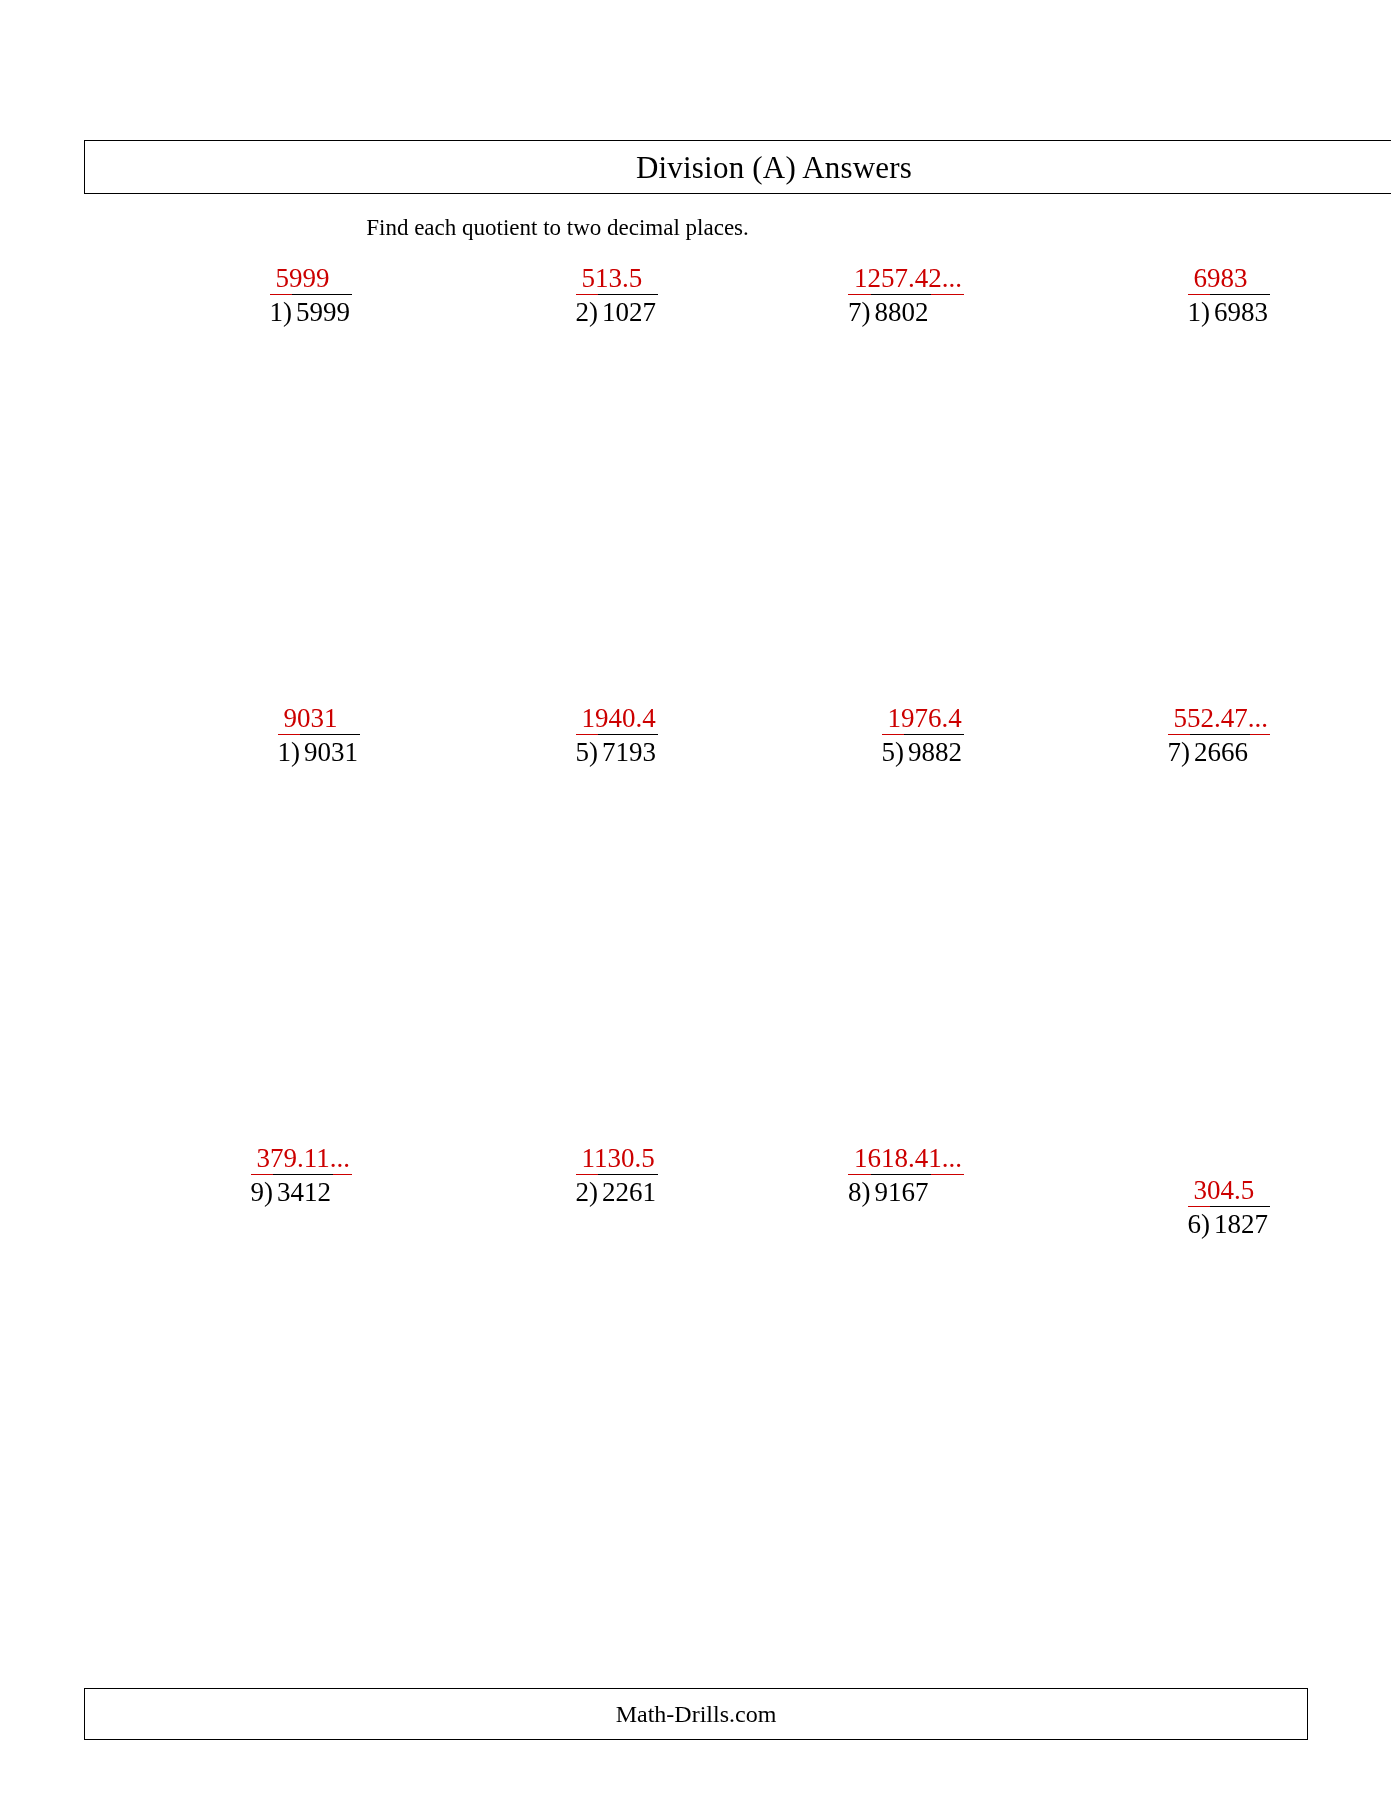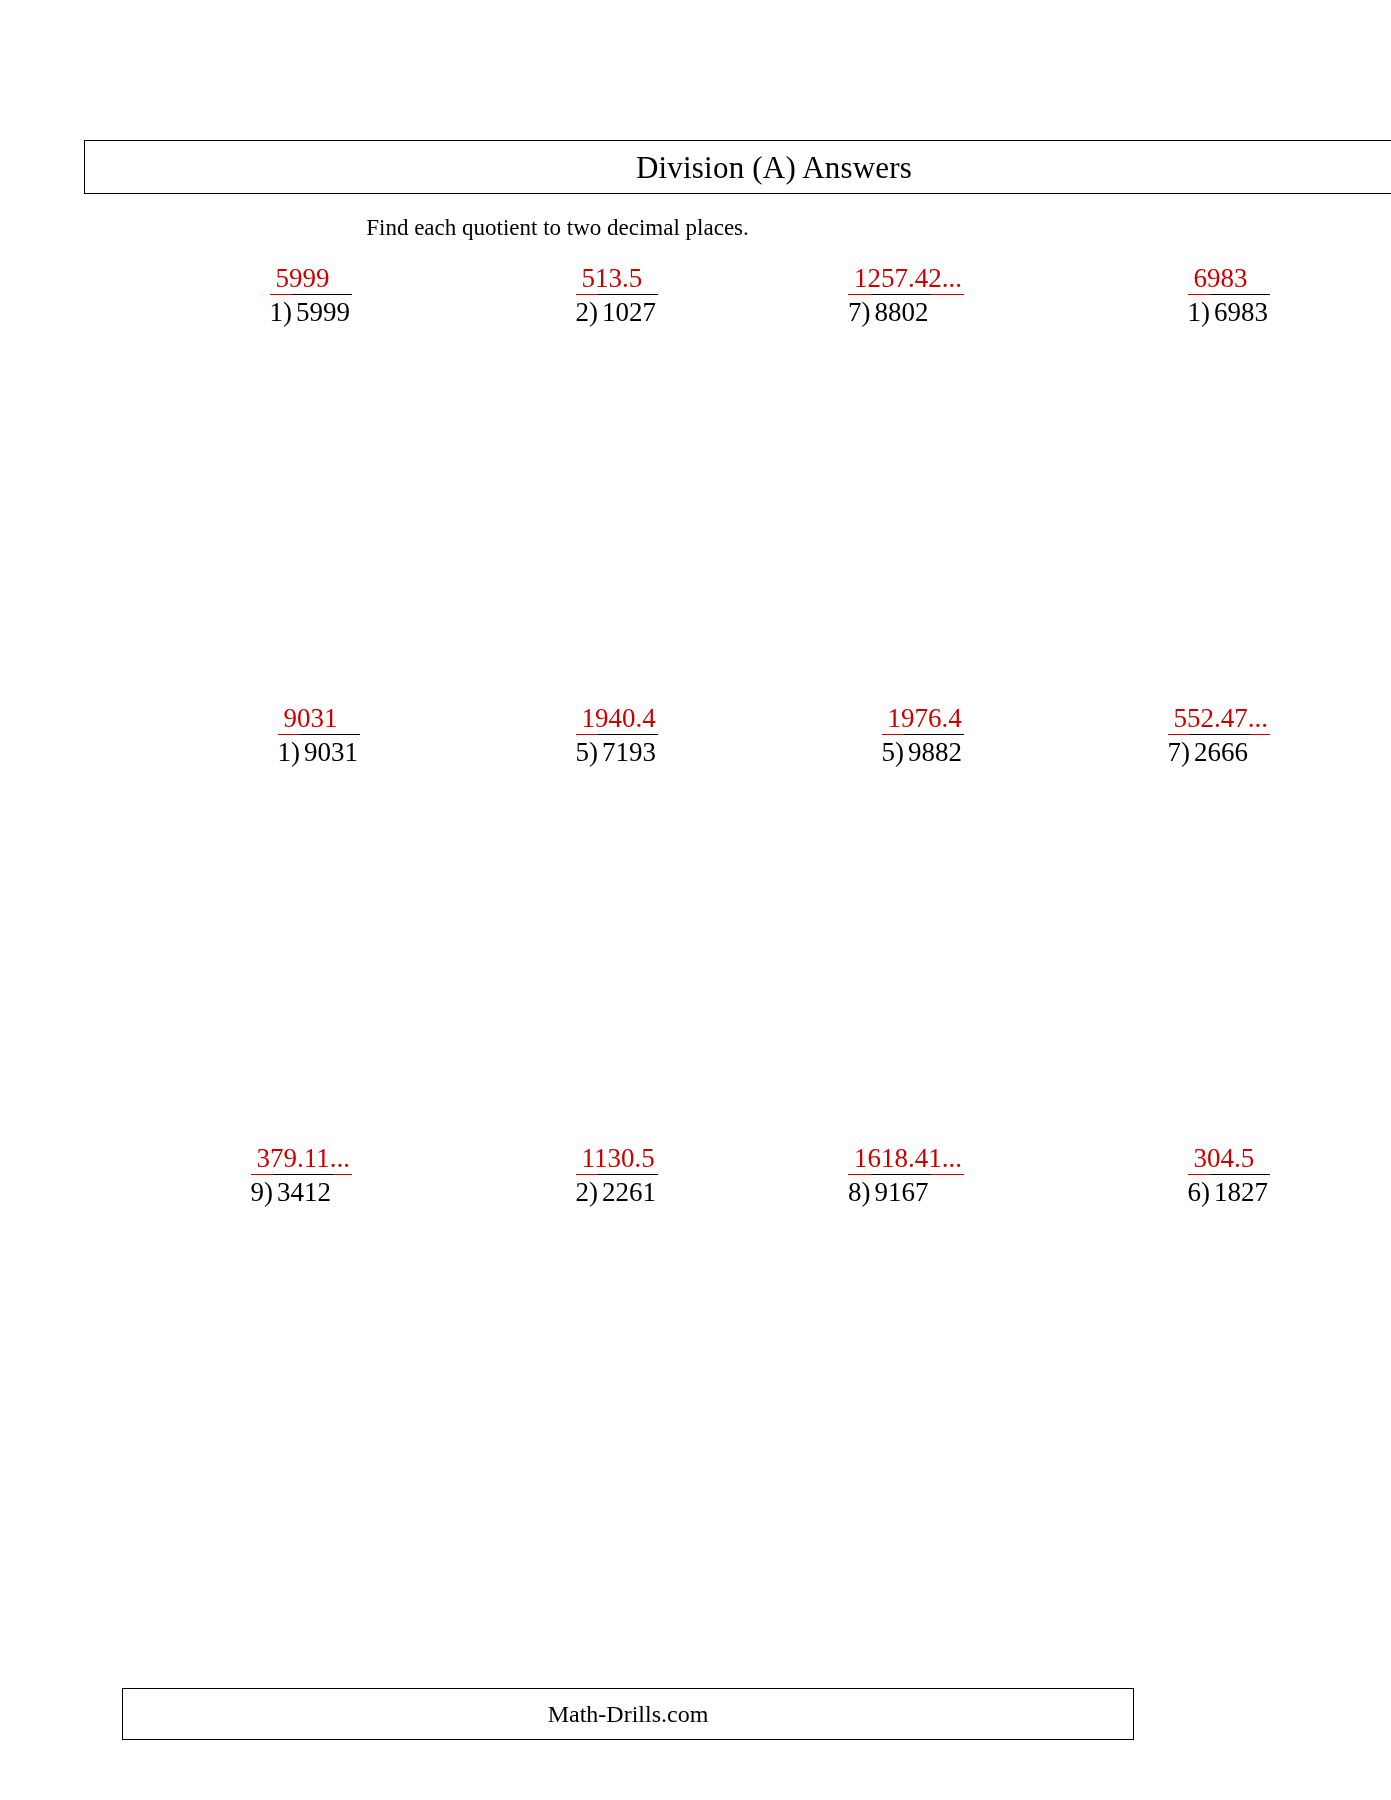--- a/index.html
+++ b/index.html
@@ -95,25 +95,24 @@
     padding: 0 2px 0 4px;
     margin-top: -1px;
   }
   .paren {
     display: inline-block;
   }
   .footer-box {
     position: absolute;
     left: 84px;
     top: 1688px;
-    width: 1012px;
+    width: 1224px;
     height: 52px;
     border: 1px solid #000000;
     box-sizing: border-box;
-    margin-left: 38px;
   }
   .footer-text {
     position: absolute;
     width: 100%;
     text-align: center;
     top: 50%;
     transform: translateY(-50%);
     font-size: 24px;
     line-height: 1;
   }
@@ -241,21 +240,21 @@
       <div class="cell" style="left:612px;">
         <div class="cell-inner">
           <div class="quotient" style="min-width: 115px;">1618.41...</div>
           <div class="problem">
             <span class="divisor">8</span>
               <span class="paren">)</span>
               <span class="dividend">9167</span>
           </div>
         </div>
       </div>
-      <div class="cell" style="left:918px;">
+      <div class="cell" style="left:918px;margin-top:32px;">
         <div class="cell-inner">
           <div class="quotient" style="min-width: 68.75px;">304.5</div>
           <div class="problem">
             <span class="divisor">6</span>
               <span class="paren">)</span>
               <span class="dividend">1827</span>
           </div>
         </div>
       </div>
     </div>

